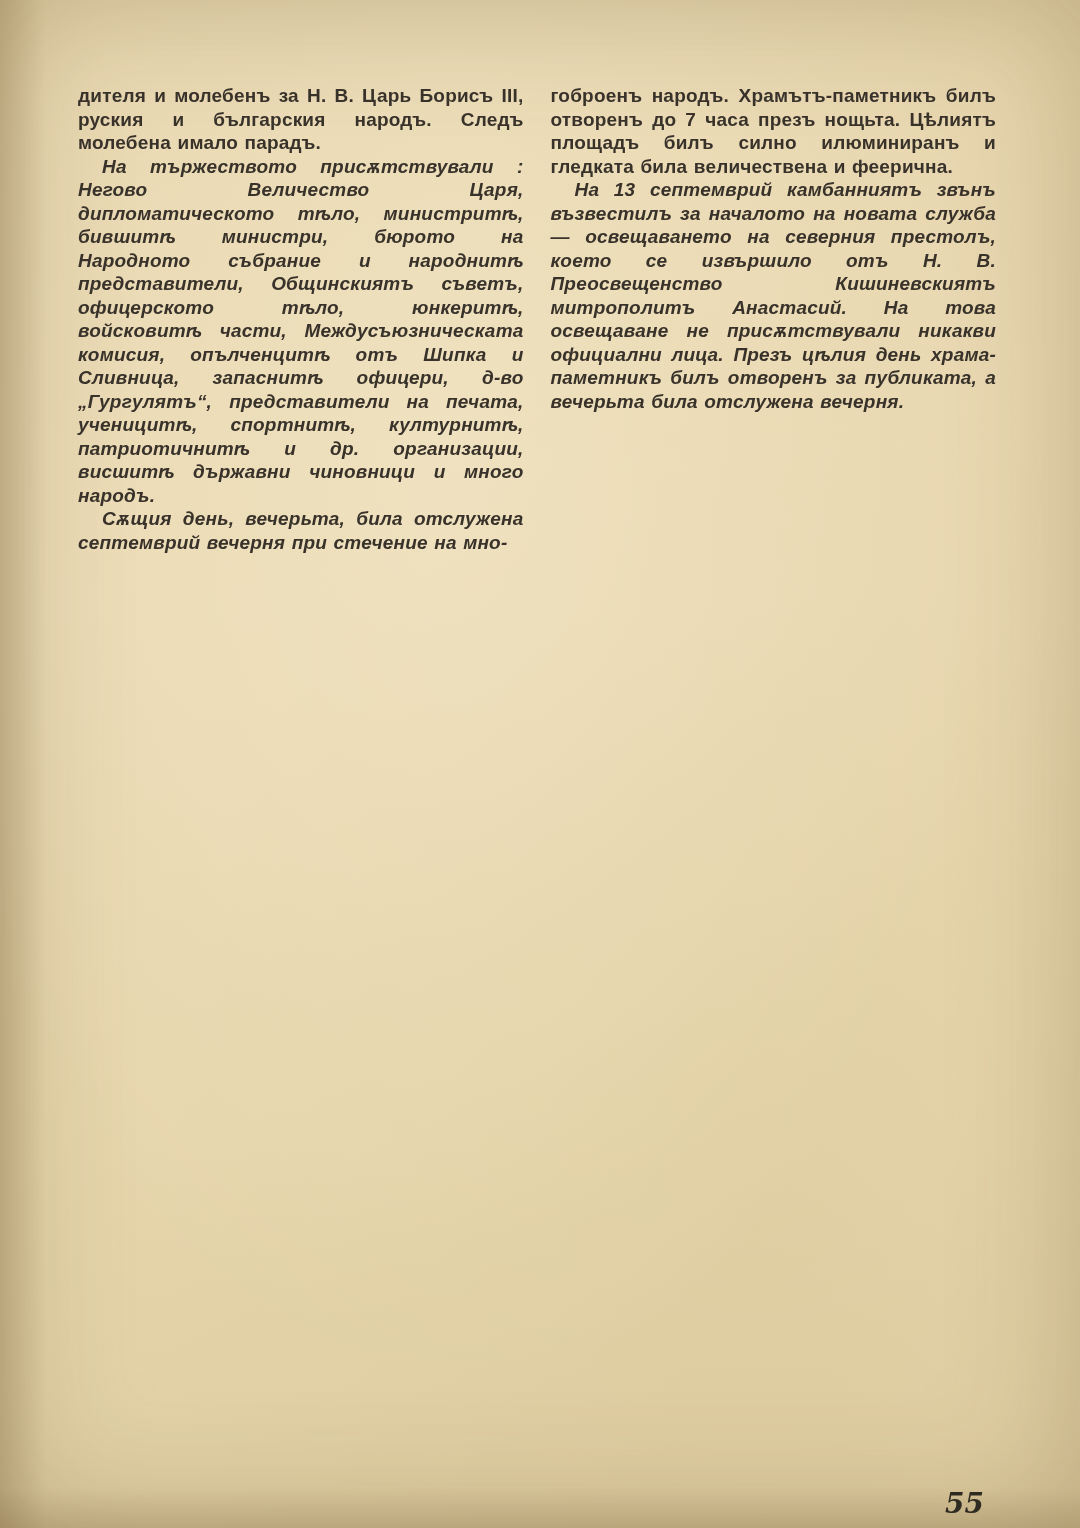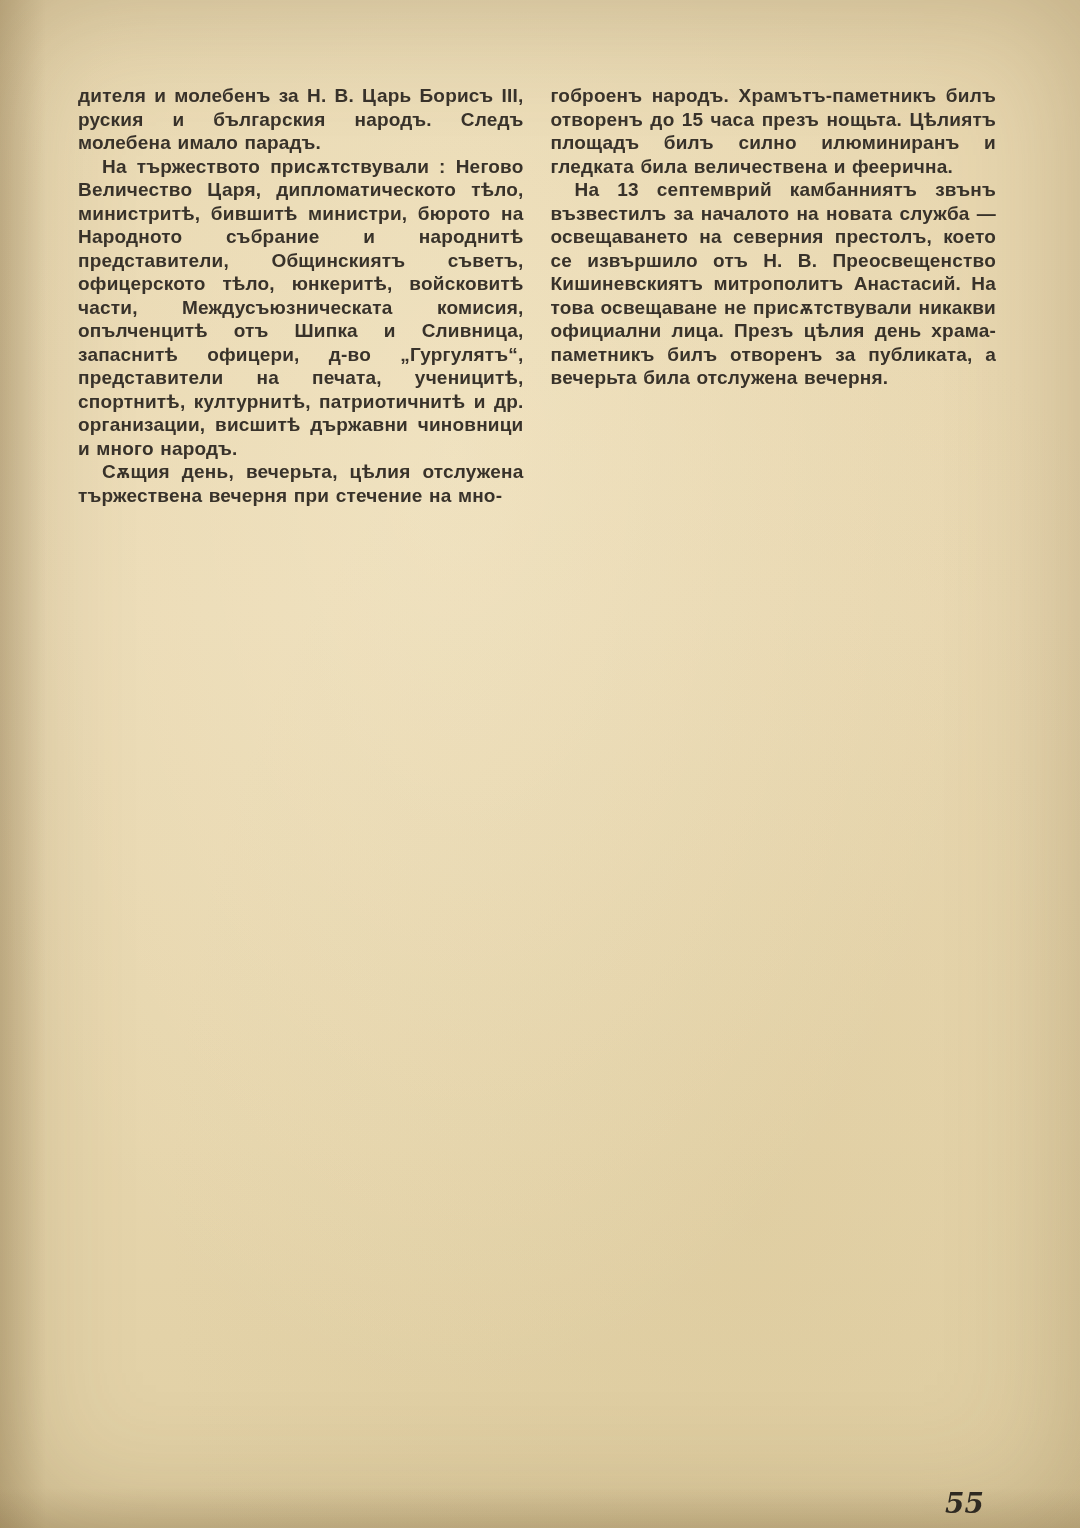--- a/index.html
+++ b/index.html
@@ -55,20 +55,21 @@
     font-size: 19px;
     line-height: 23.5px;
     font-weight: 700;
     color: #38322a;
     text-align: justify;
     letter-spacing: 0.2px;
     word-spacing: 1px;
   }
   .para.indent {
     text-indent: 24px;
+    font-style: italic;
   }
   .page-number {
     position: absolute;
     right: 96px;
     bottom: 8px;
     font-family: "DejaVu Serif", serif;
     font-style: italic;
     font-weight: 700;
     font-size: 28px;
     color: #2f2a22;
@@ -80,25 +81,25 @@
 <div class="page">
 
   <div class="edge-left"></div>
   <div class="edge-bottom"></div>
 
   <div class="columns">
 
     <div class="column">
       <p class="para">дителя и молебенъ за Н. В. Царь Борисъ III, руския и българския народъ. Следъ молебена имало парадъ.</p>
       <p class="para indent">На тържеството присѫтствували : Негово Величество Царя, дипломатическото тѣло, министритѣ, бившитѣ министри, бюрото на Народното събрание и народнитѣ представители, Общинскиятъ съветъ, офицерското тѣло, юнкеритѣ, войсковитѣ части, Междусъюзническата комисия, опълченцитѣ отъ Шипка и Сливница, запаснитѣ офицери, д-во „Гургулятъ“, представители на печата, ученицитѣ, спортнитѣ, културнитѣ, патриотичнитѣ и др. организации, висшитѣ държавни чиновници и много народъ.</p>
-      <p class="para indent">Сѫщия день, вечерьта, цѣлия отслужена тържествена вечерня при стечение на мно-</p>
+      <p class="para indent">Сѫщия день, вечерьта, била отслужена септемврий вечерня при стечение на мно-</p>
     </div>
 
     <div class="column">
-      <p class="para">гоброенъ народъ. Храмътъ-паметникъ билъ отворенъ до 15 часа презъ нощьта. Цѣлиятъ площадъ билъ силно илюминиранъ и гледката била величествена и феерична.</p>
+      <p class="para">гоброенъ народъ. Храмътъ-паметникъ билъ отворенъ до 7 часа презъ нощьта. Цѣлиятъ площадъ билъ силно илюминиранъ и гледката била величествена и феерична.</p>
       <p class="para indent">На 13 септемврий камбанниятъ звънъ възвестилъ за началото на новата служба — освещаването на северния престолъ, което се извършило отъ Н. В. Преосвещенство Кишиневскиятъ митрополитъ Анастасий. На това освещаване не присѫтствували никакви официални лица. Презъ цѣлия день храма-паметникъ билъ отворенъ за публиката, а вечерьта била отслужена вечерня.</p>
     </div>
 
   </div>
 
   <div class="page-number">55</div>
 
 </div>
 
 </body></html>

